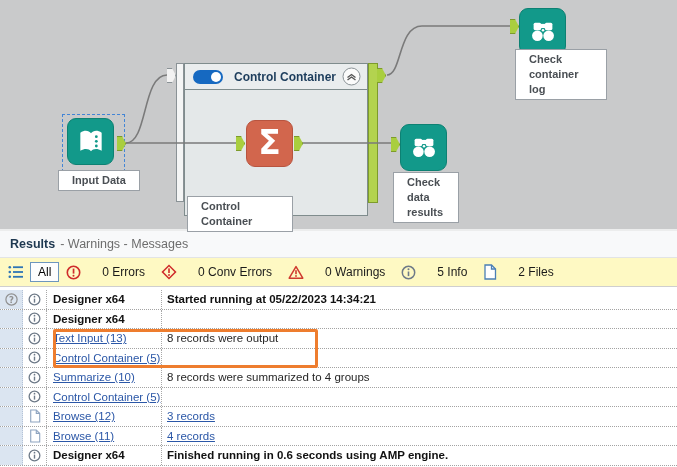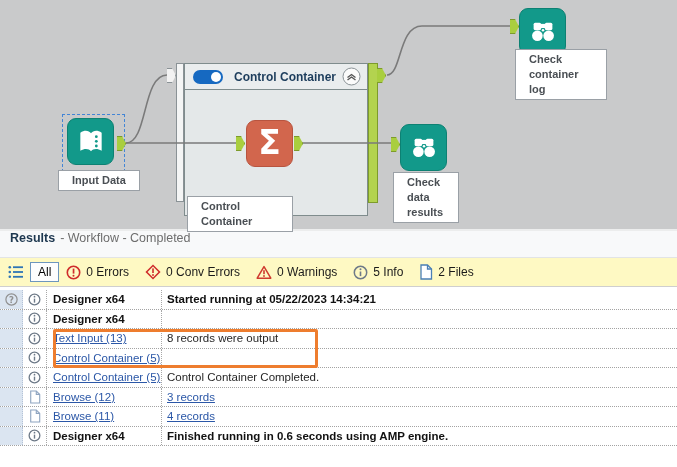--- a/index.html
+++ b/index.html
@@ -35,29 +35,29 @@
   .toggle .knob { position:absolute; right:2px; top:2px; width:10px; height:10px; border-radius:50%; background:#fff; }
   .collapse-btn { position:absolute; right:6px; top:3px; width:19px; height:19px; cursor:pointer; }
   .cc-bar-left { position:absolute; left:176px; top:63px; width:8px; height:139px;
     background:#f4f5f5; border:1px solid #8a9296; z-index:2; }
   .cc-bar-right { position:absolute; left:368px; top:63px; width:10px; height:140px;
     background:#b3d34f; border:1px solid #7d9b2b; z-index:2; }
   
   .results-panel { position:absolute; left:0; top:229px; width:677px; height:238px;
     background:#fff; border-top:2px solid #eceded; }
   .rp-header { height:27px; background:#f8f9fa; border-bottom:1px solid #e2e4e5;
-    display:flex; align-items:flex-start; padding-left:10px; font-size:12.5px; }
+    display:flex; align-items:center; padding-left:10px; font-size:12.5px; }
   .rp-title { font-weight:bold; color:#1e3850; }
   .rp-crumb { color:#6d6d6d; margin-left:5px; }
   .rp-toolbar { height:29px; background:#fef9c3; border-bottom:1px solid #cfcfcf;
     display:flex; align-items:center; padding-left:6px; font-size:12px; color:#1a1a1a; }
   .tb-listbtn { width:20px; height:20px; display:flex; align-items:center; justify-content:center; cursor:pointer; }
   .tb-all { border:1px solid #6d96bd; background:#fdfdfd; padding:2px 7px; margin:0 7px 0 4px;
     font-size:12px; cursor:pointer; }
-  .tb-filter { display:flex; align-items:center; gap:5px; margin-right:16px; cursor:pointer; white-space:nowrap; }
+  .tb-filter { display:flex; align-items:center; gap:21px; margin-right:16px; cursor:pointer; white-space:nowrap; }
   
   .msg-table { position:absolute; left:0; top:59px; width:677px; }
   .msg-row { display:flex; height:19.5px; align-items:stretch; border-bottom:1px dotted #a3a3a3; }
   .c-margin { width:23px; background:#dbe5f1; border-right:1px dotted #b5c3d6;
     display:flex; align-items:center; justify-content:center; flex:none; }
   .c-icon { width:24px; border-right:1px dotted #a8a8a8; display:flex;
     align-items:center; justify-content:center; flex:none; }
   .c-tool { width:115px; border-right:1px dotted #a8a8a8; display:flex;
     align-items:center; padding-left:6px; flex:none; font-size:11.5px; white-space:nowrap; overflow:hidden; }
   .c-msg { flex:1; display:flex; align-items:center; padding-left:5px;
@@ -146,21 +146,21 @@
       <circle cx="24" cy="21" r="2" fill="#fff"></circle>
     </svg>
   </div>
   <div class="anchor" style="left:510px; top:19px;"></div>
   <div class="tool-label" style="left:515px; top:49px; width:92px;">Check container log</div>
 </div>
 
 <div class="results-panel">
   <div class="rp-header">
     <span class="rp-title">Results</span>
-    <span class="rp-crumb">- Workflow - Completed</span>
+    <span class="rp-crumb">- Warnings - Messages</span>
   </div>
 
   <div class="rp-toolbar">
     <span class="tb-listbtn">
       <svg width="16" height="14" viewBox="0 0 16 14">
         <circle cx="1.8" cy="2.2" r="1.3" fill="#2e75b6"></circle>
           <rect x="5" y="1.3" width="10" height="1.8" fill="#2e75b6"></rect>
         <circle cx="1.8" cy="7" r="1.3" fill="#2e75b6"></circle>
           <rect x="5" y="6.1" width="10" height="1.8" fill="#2e75b6"></rect>
         <circle cx="1.8" cy="11.8" r="1.3" fill="#2e75b6"></circle>
@@ -268,34 +268,47 @@
             <circle cx="7.5" cy="7.5" r="6.2" fill="none" stroke="#6e7a88" stroke-width="1.5"></circle>
             <rect x="6.7" y="6.5" width="1.6" height="4.6" fill="#6e7a88"></rect>
             <circle cx="7.5" cy="4.3" r="1" fill="#6e7a88"></circle>
           </svg>
         </div>
       <div class="c-tool">
           <a class="lnk">Control Container (5)</a>
         </div>
     </div>
 
+    <div class="msg-row">
+      <div class="c-margin"></div>
+      <div class="c-icon">
+          <svg width="13" height="13" viewBox="0 0 15 15">
+            <circle cx="7.5" cy="7.5" r="6.2" fill="none" stroke="#6e7a88" stroke-width="1.5"></circle>
+            <rect x="6.7" y="6.5" width="1.6" height="4.6" fill="#6e7a88"></rect>
+            <circle cx="7.5" cy="4.3" r="1" fill="#6e7a88"></circle>
+          </svg>
+        </div>
+      <div class="c-tool">
+          <a class="lnk">Summarize (10)</a>
+        </div>
+      <div class="c-msg">8 records were summarized to 4 groups</div>
+    </div>
 
     <div class="msg-row">
       <div class="c-margin"></div>
       <div class="c-icon">
           <svg width="13" height="13" viewBox="0 0 15 15">
             <circle cx="7.5" cy="7.5" r="6.2" fill="none" stroke="#6e7a88" stroke-width="1.5"></circle>
             <rect x="6.7" y="6.5" width="1.6" height="4.6" fill="#6e7a88"></rect>
             <circle cx="7.5" cy="4.3" r="1" fill="#6e7a88"></circle>
           </svg>
         </div>
       <div class="c-tool">
           <a class="lnk">Control Container (5)</a>
         </div>
-      <div class="c-msg">Control Container Completed.</div>
     </div>
 
     <div class="msg-row">
       <div class="c-margin"></div>
       <div class="c-icon">
           <svg width="12" height="14" viewBox="0 0 14 16">
             <path d="M2 1 H8.5 L12.5 5 V15 H2 Z" fill="#fff" stroke="#8ea4c0" stroke-width="1.3"></path>
             <path d="M8.5 1 V5 H12.5" fill="none" stroke="#8ea4c0" stroke-width="1.3"></path>
           </svg>
         </div>

